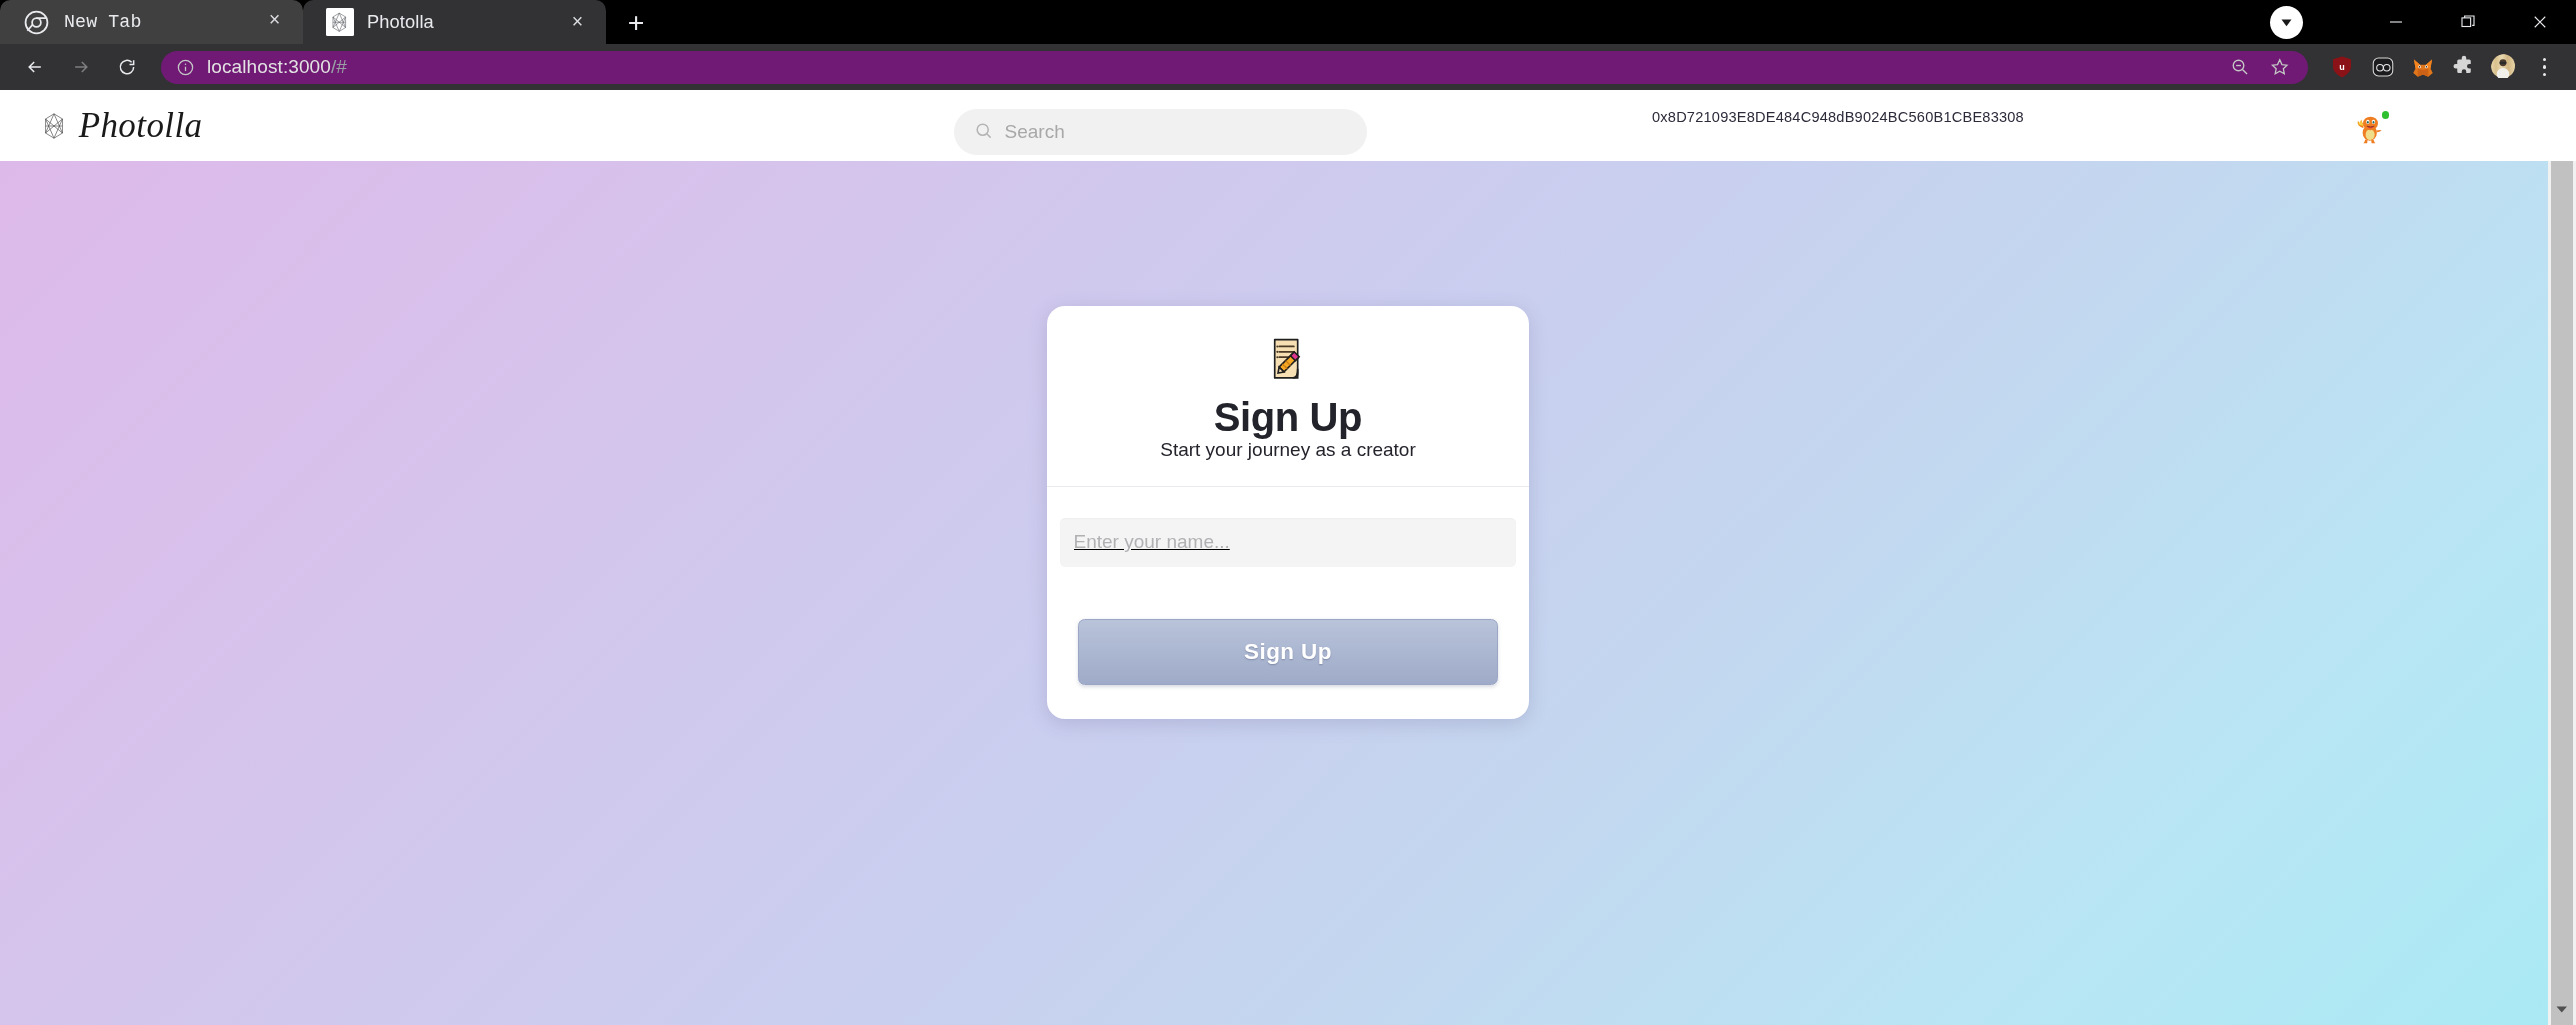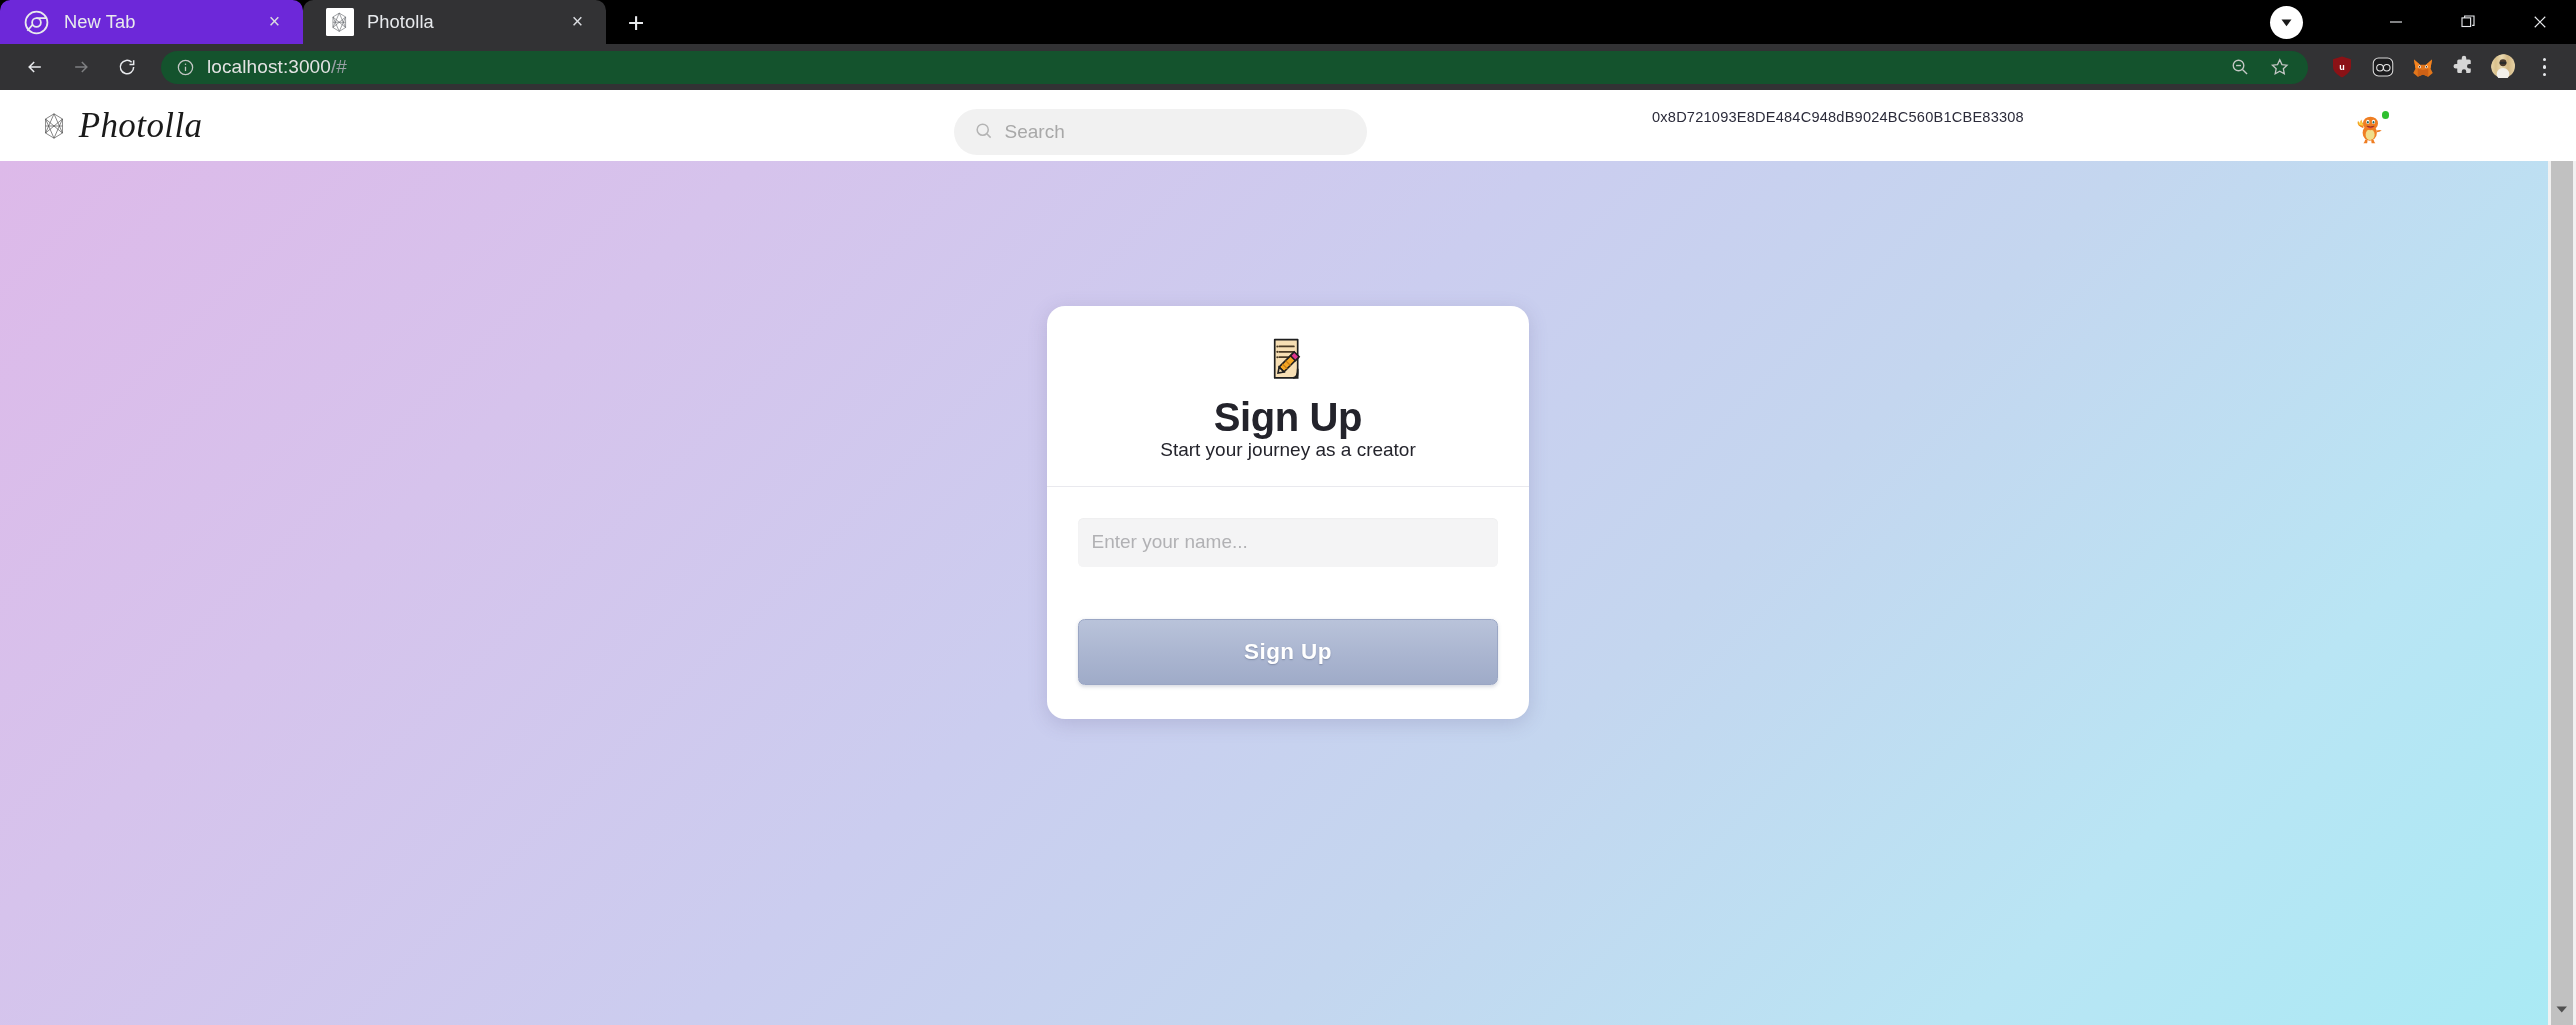--- a/index.html
+++ b/index.html
@@ -15,21 +15,21 @@
   
   .tabstrip {
     height:44px; background:#000; display:flex; align-items:flex-end;
     position:relative; flex:0 0 44px;
   }
   .tab {
     height:44px; width:303px; display:flex; align-items:center;
     padding:0 13.5px 0 22.5px; position:relative; gap:13.5px;
     border-top-left-radius:10.5px; border-top-right-radius:10.5px;
   }
-  .tab.inactive { background:#6d28d9; }
+  .tab.inactive { background:#404040;font-family:Liberation Mono, monospace; }
   .tab.active { background:#323234; }
   .tab-favicon { width:28px; height:28px; flex:0 0 28px; display:flex; align-items:center; justify-content:center; }
   .tab-favicon.chrome-logo svg { width:25px; height:25px; }
   .tab-favicon.site { background:#fff; border-radius:1.5px; }
   .tab-favicon.site svg { width:22.5px; height:22.5px; }
   .tab-title {
     flex:1 1 auto; color:#e8eaed; font-size:18.3px; white-space:nowrap;
     overflow:hidden; text-overflow:ellipsis; letter-spacing:0.1px;
   }
   .tab-close {
@@ -58,21 +58,21 @@
     height:46px; background:#323234; display:flex; align-items:center;
     padding:0 12px; gap:0; flex:0 0 46px;
   }
   .nav-btn {
     width:46px; height:46px; display:flex; align-items:center; justify-content:center;
     color:#e8eaed; border-radius:50%; flex:0 0 46px;
   }
   .nav-btn svg { width:20px; height:20px; }
   .nav-btn.disabled { color:#7e7f81; }
   .omnibox {
-    flex:1 1 auto; height:33px; background:#14532d; border-radius:16.5px; margin:0 7.5px 0 10.5px;
+    flex:1 1 auto; height:33px; background:#701a75; border-radius:16.5px; margin:0 7.5px 0 10.5px;
     display:flex; align-items:center; padding:0 12px 0 15px; gap:12px; position:relative;
   }
   .omni-info { width:19.5px; height:19.5px; flex:0 0 19.5px; color:#c4c7c5; display:flex; align-items:center; justify-content:center; }
   .omni-info svg { width:19px; height:19px; }
   .omni-url { font-size:19px; color:#e3e3e3; white-space:nowrap; letter-spacing:0.1px; }
   .omni-url .host { color:#e3e3e3; }
   .omni-url .path { color:#9aa0a6; }
   .omni-actions { position:absolute; right:10.5px; display:flex; align-items:center; gap:6px; }
   .omni-icon { width:34px; height:34px; display:flex; align-items:center; justify-content:center; color:#c4c7c5; border-radius:50%; }
   .omni-icon svg { width:19.5px; height:19.5px; }
@@ -134,21 +134,21 @@
   }
   .card-head { padding:28.5px 0 25.5px; text-align:center; }
   .card-emoji { font-size:48px; line-height:1; display:block; margin-bottom:3px; }
   .card-emoji svg { width:49px; height:49px; }
   .card-title {
     font-size:40px; font-weight:bold; color:#23232b; letter-spacing:-0.4px;
     line-height:1.1; margin-top:1.5px;
   }
   .card-sub { font-size:19px; color:#24242c; font-weight:400; }
   .card-divider { height:0.7px; background:#e9e9ee; }
-  .card-body { padding:31px 31px 0; }
+  .card-body { padding:31px 13px 0;text-decoration:underline; }
   .field {
     width:100%; height:49px; background:#f4f4f5; border:none; border-radius:5.2px;
     padding:0 13.5px; font-family:"Liberation Sans", sans-serif; font-size:19px;
     color:#3a3a3a; outline:none; display:block;
     box-shadow:inset 0 0.7px 1.5px rgba(0,0,0,.035);
   }
   .field::placeholder { color:#b1b1b4; }
   .field + .field { margin-top:28px; }
   .card-foot { padding:52px 31px 34px; }
   .signup-btn {

